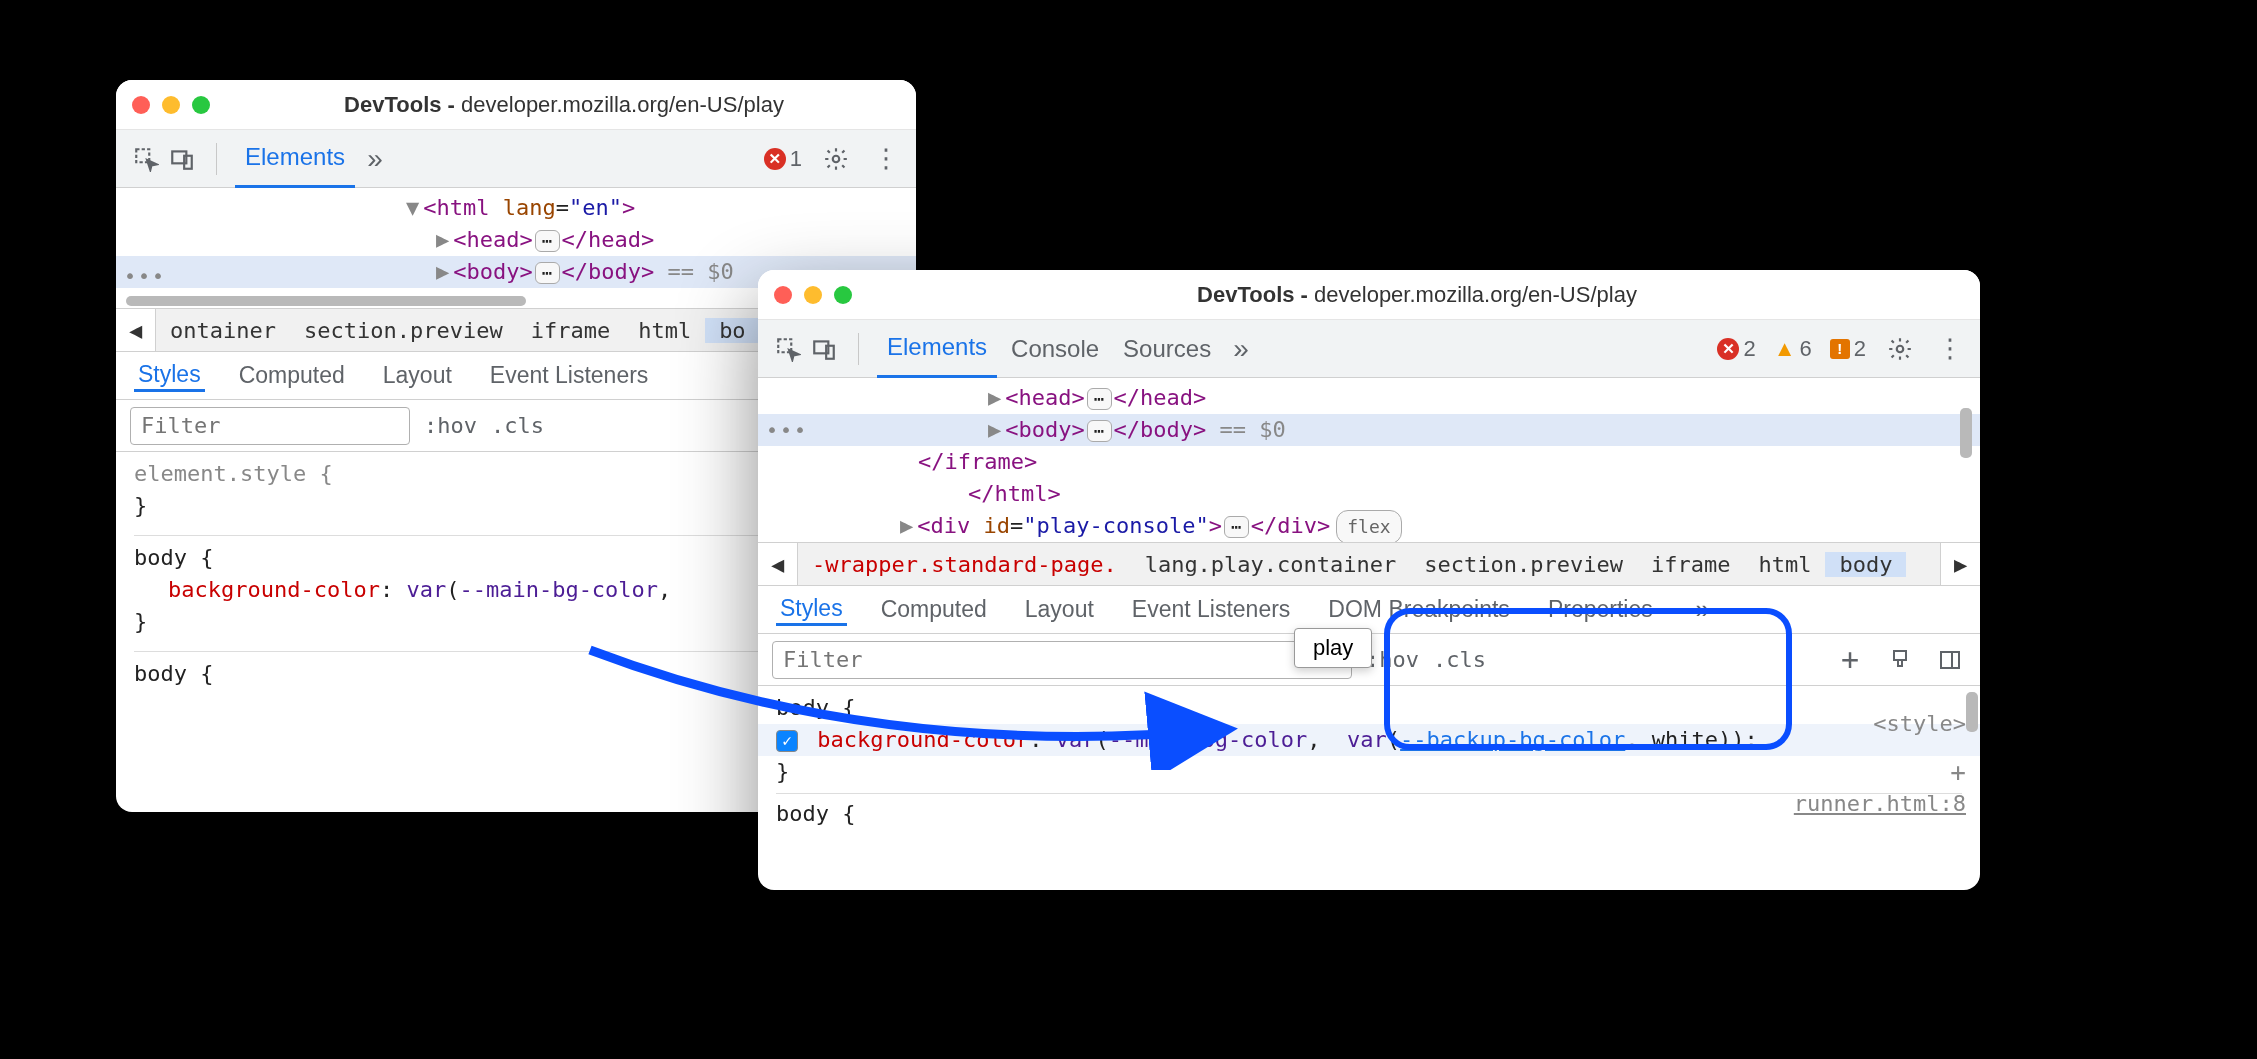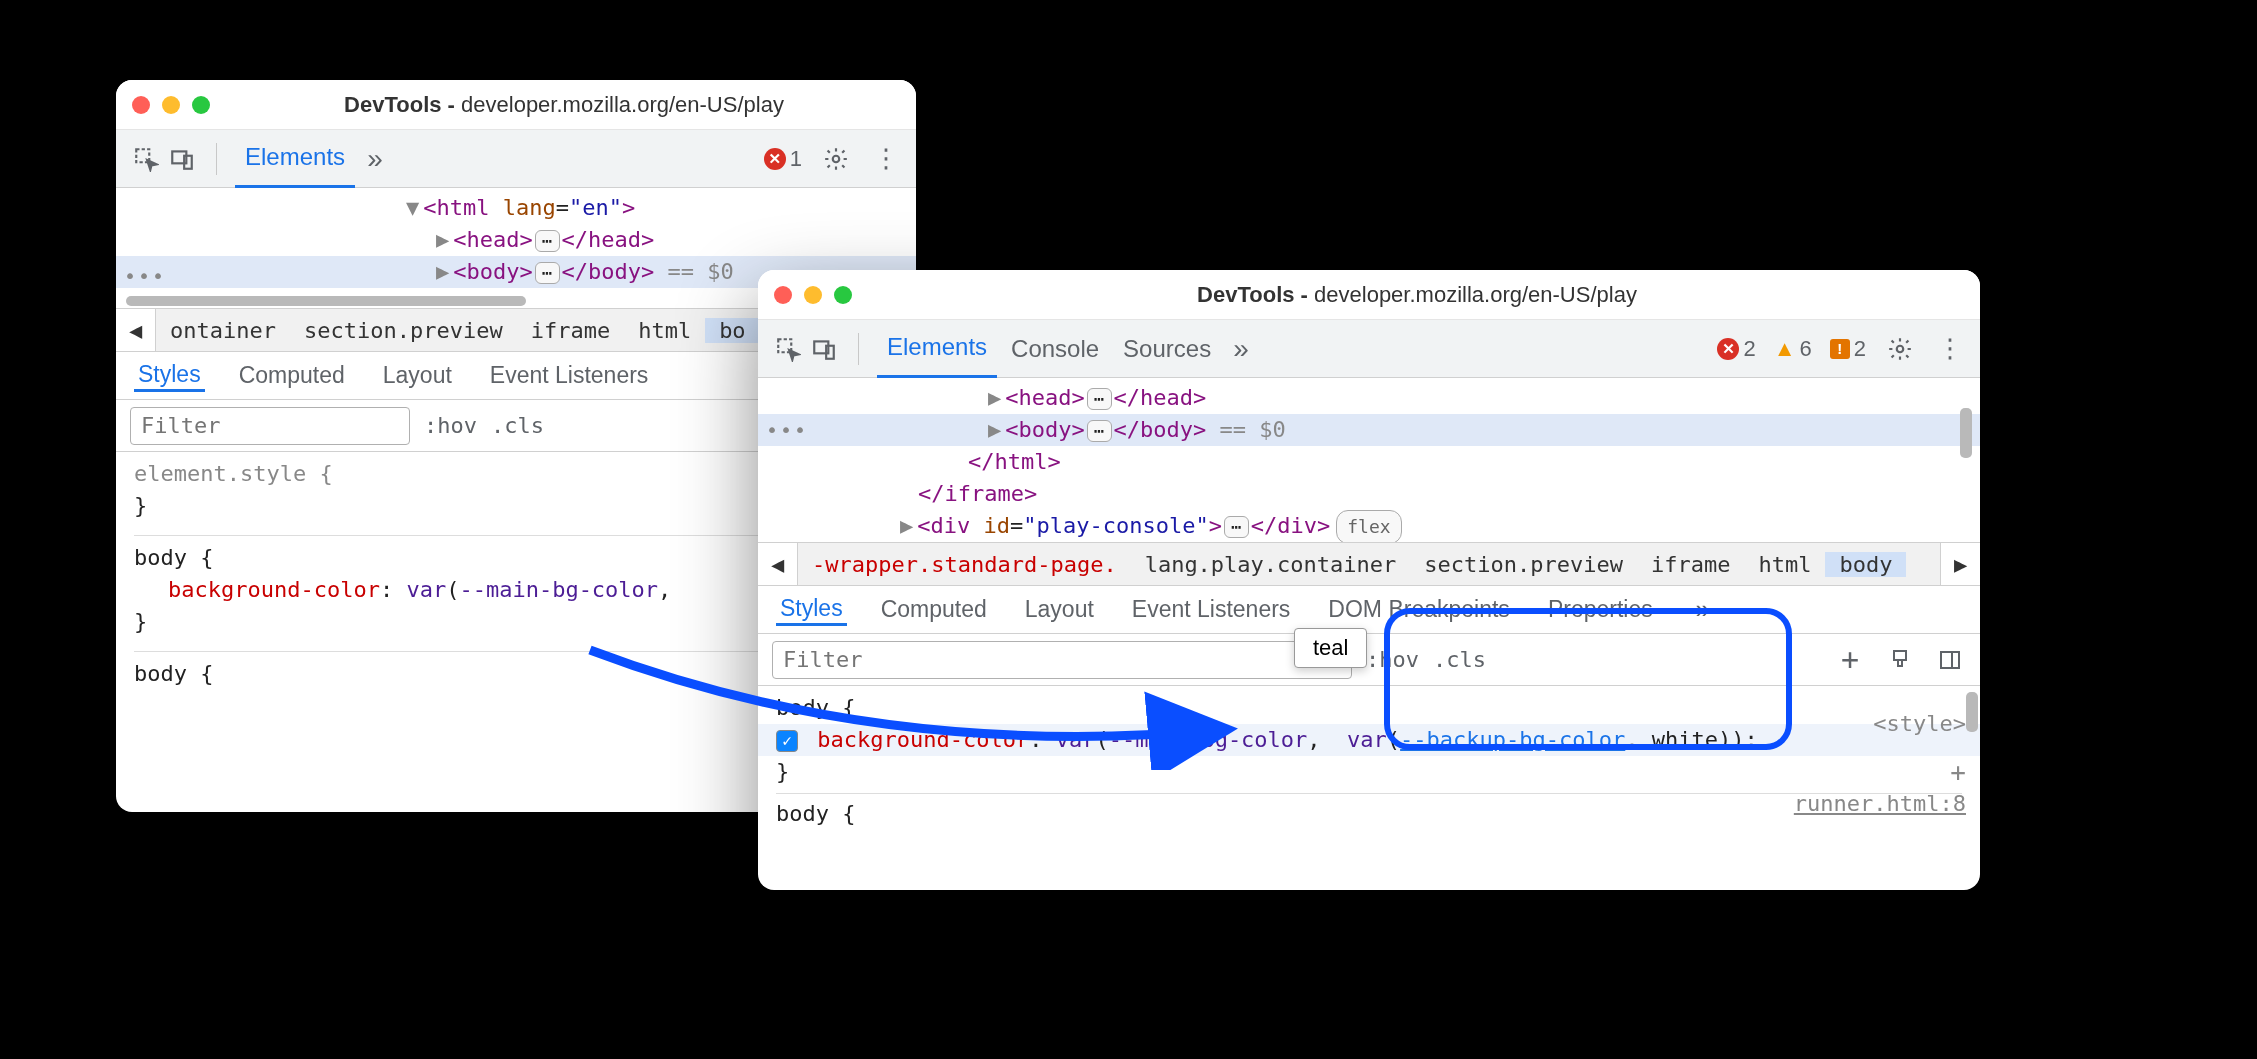--- a/index.html
+++ b/index.html
@@ -304,22 +304,22 @@
             <circle cx="12" cy="12" r="3"></circle>
             <path d="M12 2v3M12 19v3M4.2 4.2l2.1 2.1M17.7 17.7l2.1 2.1M2 12h3M19 12h3M4.2 19.8l2.1-2.1M17.7 6.3l2.1-2.1"></path>
           </svg>
       </span>
       <span class="icon-btn" style="font-size:26px;">⋮</span>
     </div>
   </div>
   <div class="dom-tree" style="position:relative;height:164px;">
     <div class="row" style="padding-left:230px;"><span class="caret">▶</span><span class="tag">&lt;head&gt;</span><span class="ellipsis-pill">⋯</span><span class="tag">&lt;/head&gt;</span></div>
     <div class="row selected" style="padding-left:230px;"><span class="gutter-dots" style="top:36px;">•••</span><span class="caret">▶</span><span class="tag">&lt;body&gt;</span><span class="ellipsis-pill">⋯</span><span class="tag">&lt;/body&gt;</span> <span class="gray">== $0</span></div>
+    <div class="row" style="padding-left:160px;"><span class="tag">&lt;/iframe&gt;</span></div>
     <div class="row" style="padding-left:210px;"><span class="tag">&lt;/html&gt;</span></div>
-    <div class="row" style="padding-left:160px;"><span class="tag">&lt;/iframe&gt;</span></div>
     <div class="row" style="padding-left:142px;"><span class="caret">▶</span><span class="tag">&lt;div</span> <span class="attr">id</span>=<span class="val">"play-console"</span><span class="tag">&gt;</span><span class="ellipsis-pill">⋯</span><span class="tag">&lt;/div&gt;</span><span class="flex-pill">flex</span></div>
     <div class="scrollthumb" style="right:8px;top:30px;width:12px;height:50px;"></div>
   </div>
   <div class="bcrumb">
     <div class="bc-btn">◀</div>
     <div class="bc-item" style="color:#c80000;">-wrapper.standard-page.</div>
     <div class="bc-item">lang.play.container</div>
     <div class="bc-item">section.preview</div>
     <div class="bc-item">iframe</div>
     <div class="bc-item">html</div>
@@ -360,21 +360,21 @@
     <div style="background:#eef3fb;margin:0 -18px;padding:0 18px;">
       <span class="chk">✓</span>
       <span class="prop">background-color</span>: <span class="kw">var</span>(<span class="kw">--main-bg-color</span>,&nbsp;&nbsp;<span class="kw">var</span>(<span class="varlink">--backup-bg-color</span>,&nbsp;<span>white</span>));
     </div>
     <div>}<span class="src-label" style="top:70px;font-size:26px;">+</span></div>
     <div style="height:6px;border-bottom:1px solid #ddd;margin-bottom:4px;"></div>
     <div><span>body</span> {<span class="src-label" style="bottom:16px;text-decoration:underline;">runner.html:8</span></div>
     <div class="scrollthumb" style="right:2px;top:6px;width:12px;height:40px;"></div>
   </div>
 
-  <div class="tooltip" style="top:358px; left:536px;">teal</div>
+  <div class="tooltip" style="top:358px; left:536px;">play</div>
 </div>
 
 <div class="highlight-box" style="left:1384px; top:608px; width:408px; height:142px;"></div>
 
 <svg class="arrow" style="left:580px; top:620px; width:700px; height:150px;" viewBox="0 0 700 150">
   <defs>
     <marker id="ah" viewBox="0 0 10 10" refX="8" refY="5" markerWidth="10" markerHeight="10" orient="auto-start-reverse">
       <path d="M 0 0 L 10 5 L 0 10 z" fill="#0a4eff"></path>
     </marker>
   </defs>

